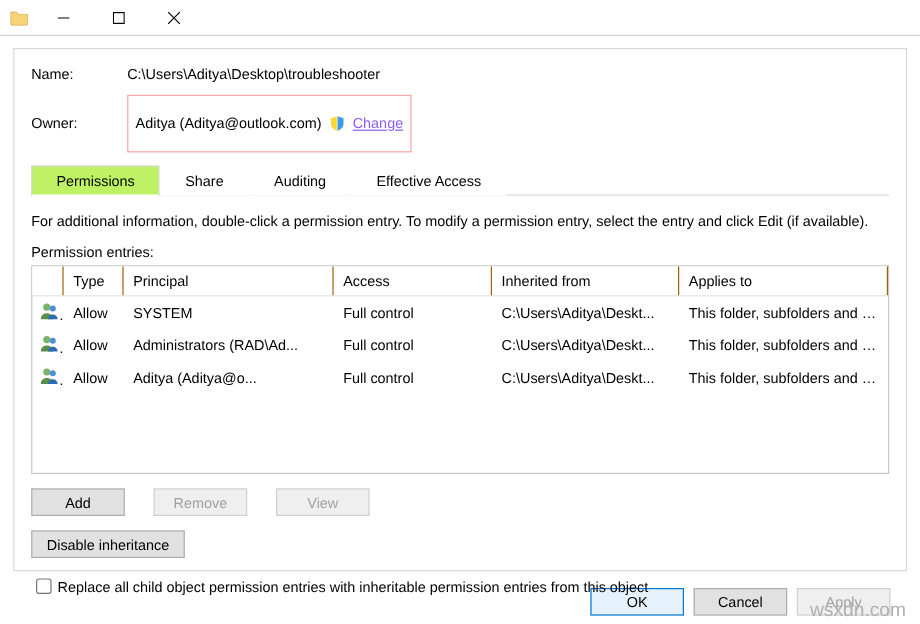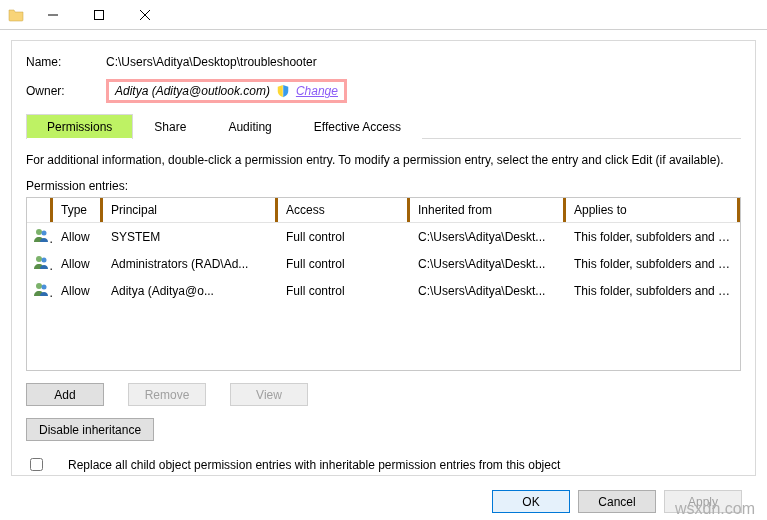--- a/index.html
+++ b/index.html
@@ -11,52 +11,52 @@
 .titlebar .winbtn { width: 46px; height: 30px; display: flex; align-items: center; justify-content: center; cursor: pointer; }
 .titlebar .winbtn svg { width: 10px; height: 10px; }
 
 .outer { padding: 10px 11px 10px 11px; }
 .inner { border: 1px solid #d9d9d9; padding: 14px 14px 10px 14px; height: 436px; position: relative; }
 
 .field-row { display: flex; align-items: center; margin-bottom: 10px; }
 .field-label { width: 80px; color: #000; }
 .field-value { }
 
-.owner-box { border: 3px solid #fca5a5; display: inline-flex; align-items: center; padding: 2px 6px; gap: 6px; font-style: italic; }
+.owner-box { border: 1px solid #fca5a5; display: inline-flex; align-items: center; padding: 16px 6px; gap: 6px; }
 .shield { width: 14px; height: 14px; }
 .link { color: #8b5cf6; text-decoration: underline; cursor: pointer; }
 
 .tabs { display: flex; border-bottom: 1px solid #d9d9d9; margin-top: 6px; }
 .tab { padding: 5px 20px; border: 1px solid transparent; border-bottom: none; cursor: pointer; position: relative; top: 1px; background: #fff; }
 .tab.active { border-color: #d9d9d9; background: #bef264; }
 .tab.active::after { content: ""; position: absolute; left: 0; right: 0; bottom: -1px; height: 2px; background: #fff; }
 
 .info { margin: 14px 0 12px 0; }
 .subhead { margin-bottom: 4px; }
 
 .grid { border: 1px solid #c8c8c8; height: 174px; background: #fff; }
 .grid-header { display: flex; border-bottom: 1px solid #e3e3e3; background: #fff; }
-.grid-header div { padding: 5px 8px; border-right: 3px solid #a16207; }
+.grid-header div { padding: 5px 8px; border-right: 1px solid #a16207; }
 .grid-row { display: flex; padding: 3px 0; align-items: center; }
 .grid-row > div { padding: 1px 8px; white-space: nowrap; overflow: hidden; text-overflow: ellipsis; }
 
 .col-icon { width: 26px; flex: none; padding-left: 6px !important; }
 .col-type { width: 50px; flex: none; }
 .col-principal { width: 175px; flex: none; }
 .col-access { width: 132px; flex: none; }
 .col-inherited { width: 156px; flex: none; }
 .col-applies { flex: 1; }
 
 .personicon { width: 16px; height: 16px; }
 
 .btnrow { display: flex; gap: 24px; margin-top: 12px; }
 .btn { min-width: 78px; height: 23px; border: 1px solid #adadad; background: #e1e1e1; cursor: pointer; padding: 0 10px; }
 .btn:disabled, .btn.disabled { color: #a0a0a0; background: #efefef; border-color: #d0d0d0; cursor: default; }
 
-.checkrow { display: flex; align-items: center; gap: 22px; margin-top: 14px; }
+.checkrow { display: flex; align-items: center; gap: 2px; margin-top: 14px; }
 
 .footer { display: flex; justify-content: flex-end; gap: 8px; padding: 6px 14px 0 0; position: absolute; bottom: 10px; right: 4px; left: 0; }
 .footer .btn { min-width: 78px; }
 .btn.primary { border: 1px solid #0078d7; background: #e5f1fb; }
 
 .watermark { position: absolute; right: 12px; bottom: 2px; color: #b0b0b0; font-size: 16px; }
 </style>
 </head>
 <body>
 

